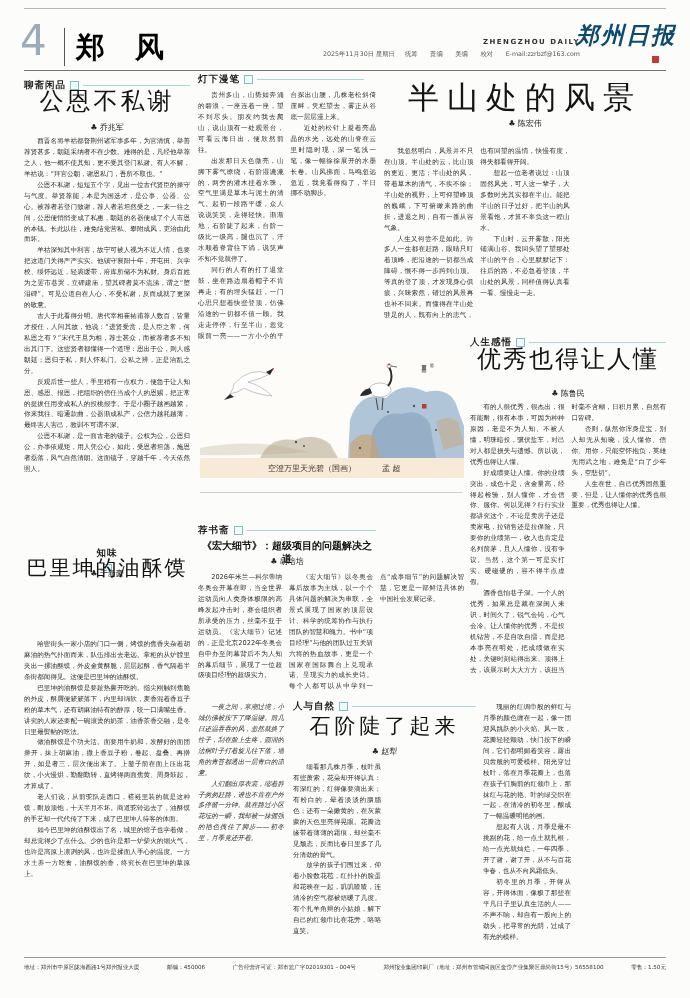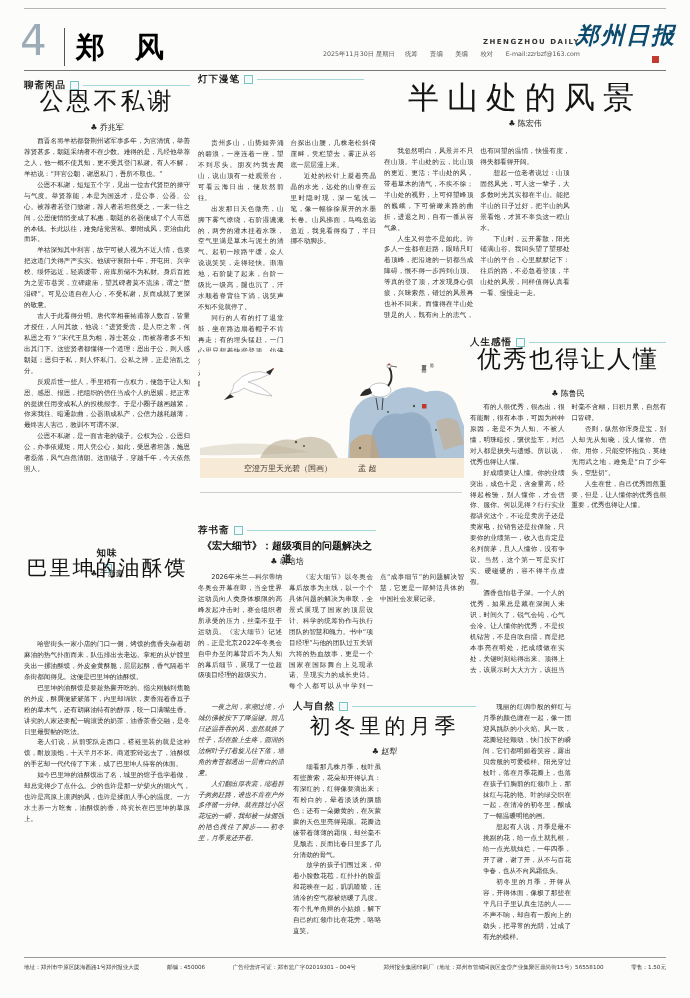--- a/index.html
+++ b/index.html
@@ -35,28 +35,28 @@
   .cols2{column-count:2;column-gap:7px;column-fill:auto;}
   .cols3{column-count:3;column-gap:7px;column-fill:auto;}
 
   
   .gongen-label{left:24px;top:79px;width:166px;}
   .gongen-title{left:24px;top:88px;width:166px;font-size:24px;letter-spacing:3px;}
   .gongen-author{left:24px;top:122px;width:166px;}
   .gongen-body{left:24px;top:136px;width:166px;height:408px;}
 
   .banshan-label{left:198px;top:73px;width:166px;}
-  .banshan-bodyl{left:198px;top:90px;width:178px;height:260px;margin-top:48px;}
+  .banshan-bodyl{left:198px;top:90px;width:178px;height:260px;}
   .banshan-title{left:384px;top:80px;width:282px;font-size:31px;letter-spacing:8px;}
   .banshan-author{left:384px;top:118px;width:282px;}
   .banshan-bodyr{left:384px;top:146px;width:282px;height:184px;}
 
   .painting{left:200px;top:352px;width:264px;}
   .painting svg{display:block;}
-  .caption{height:20px;background:#f7ead7;display:flex;align-items:center;padding-left:44px;gap:26px;
+  .caption{height:20px;background:#f7ead7;display:flex;align-items:center;padding-left:68px;gap:26px;
            font-size:8px;color:#3d342a;}
   .prule{left:200px;top:492px;width:262px;height:1px;background:#cfcfcf;}
 
   .youxiu-label{left:470px;top:336px;width:196px;}
   .youxiu-title{left:470px;top:346px;width:196px;font-size:24px;letter-spacing:2px;}
   .youxiu-author{left:470px;top:388px;width:196px;}
   .youxiu-body{left:470px;top:402px;width:196px;height:294px;}
 
   .hongda-label{left:198px;top:524px;width:178px;}
   .hongda-title{left:198px;top:539px;width:178px;}
@@ -205,34 +205,35 @@
   <div class="abs col-label balikun-label">
     <span class="txt">知味</span>
     <span class="sq"></span>
     <span class="ln"></span>
   </div>
   <div class="abs title balikun-title">巴里坤的油酥馍</div>
   <div class="abs author balikun-author">♣ 于新豪</div>
   <div class="abs body balikun-body">
       <p>哈密街头一家小店的门口一侧，烤馍的焦香夹杂着胡麻油的热气扑面而来，队伍排出去老远。掌柜的从炉膛里夹出一摞油酥馍，外皮金黄酥脆，层层起酥，香气隔着半条街都闻得见。这便是巴里坤的油酥馍。</p>
       <p>巴里坤的油酥馍是要趁热撕开吃的。指尖刚触到焦脆的外皮，酥屑便簌簌落下，内里却绵软，麦香混着香豆子粉的草木气，还有胡麻油特有的醇厚，咬一口满嘴生香。讲究的人家还要配一碗滚烫的奶茶，油香茶香交融，是冬日里最熨帖的吃法。</p>
+      <p>做油酥馍是个功夫活。面要用牛奶和，发酵好的面团擀开，抹上胡麻油，撒上香豆子粉，卷起、盘叠、再擀开，如是者三，层次便出来了。上鏊子前在面上压出花纹，小火慢烘，勤翻勤转，直烤得两面焦黄、周身鼓起，才算成了。</p>
       <p>老人们说，从前驼队走西口，褡裢里装的就是这种馍，耐放顶饱，十天半月不坏。商道驼铃远去了，油酥馍的手艺却一代代传了下来，成了巴里坤人待客的体面。</p>
       <p>如今巴里坤的油酥馍出了名，城里的馆子也学着做，却总觉得少了点什么。少的也许是那一炉柴火的烟火气，也许是高原上凛冽的风，也许是揉面人手心的温度。一方水土养一方吃食，油酥馍的香，终究长在巴里坤的草原上。</p>
     </div>
 
   <div class="abs body yueji-col1">
       <p>一夜之间，寒潮过境，小城仿佛被按下了降温键。前几日还温吞吞的风，忽然就换了性子，刮在脸上生疼，圆润的法桐叶子打着旋儿往下落，墙角的青苔都透出一层青白的凉意。</p>
       <p>人们翻出厚衣裳，缩着脖子匆匆赶路，谁也不肯在户外多停留一分钟。就在路过小区花坛的一瞬，我却被一抹倔强的艳色拽住了脚步——初冬里，月季竟还开着。</p>
     </div>
   <div class="abs col-label yueji-label">
     <span class="txt">人与自然</span>
     <span class="sq"></span>
     <span class="ln"></span>
   </div>
-  <div class="abs title yueji-title">初冬里的月季</div>
+  <div class="abs title yueji-title">石阶陡了起来</div>
   <div class="abs author yueji-author">♣ 赵犁</div>
   <div class="abs body cols2 yueji-mid">
       <p>细看那几株月季，枝叶虽有些萧索，花朵却开得认真：有深红的，红得像要滴出来；有粉白的，晕着淡淡的胭脂色；还有一朵嫩黄的，在灰蒙蒙的天色里亮得晃眼。花瓣边缘带着薄薄的霜痕，却丝毫不见颓态，反而比春日里多了几分清劲的骨气。</p>
       <p>放学的孩子们围过来，仰着小脸数花苞，红扑扑的脸蛋和花映在一起，叽叽喳喳，连清冷的空气都被焐暖了几度。有个扎羊角辫的小姑娘，解下自己的红领巾比在花旁，咯咯直笑。</p>
     </div>
   <div class="abs body cols2 yueji-right">
       <p>瑰丽的红绸巾般的鲜红与月季的颜色缠在一起，像一团迎风跳跃的小火焰。风一吹，花瓣轻轻颤动，快门按下的瞬间，它们都明媚着笑容，露出贝齿般的可爱模样。阳光穿过枝叶，落在月季花瓣上，也落在孩子们胸前的红领巾上，那抹红与花的艳、叶的绿交织在一起，在清冷的初冬里，酿成了一幅温暖明艳的画。</p>
       <p>想起有人说，月季是最不挑剔的花，给一点土就扎根，给一点光就灿烂，一年四季，开了谢，谢了开，从不与百花争春，也从不向风霜低头。</p>
       <p>初冬里的月季，开得从容，开得体面，像极了那些在平凡日子里认真生活的人——不声不响，却自有一股向上的劲头，把寻常的光阴，过成了有光的模样。</p>
     </div>

